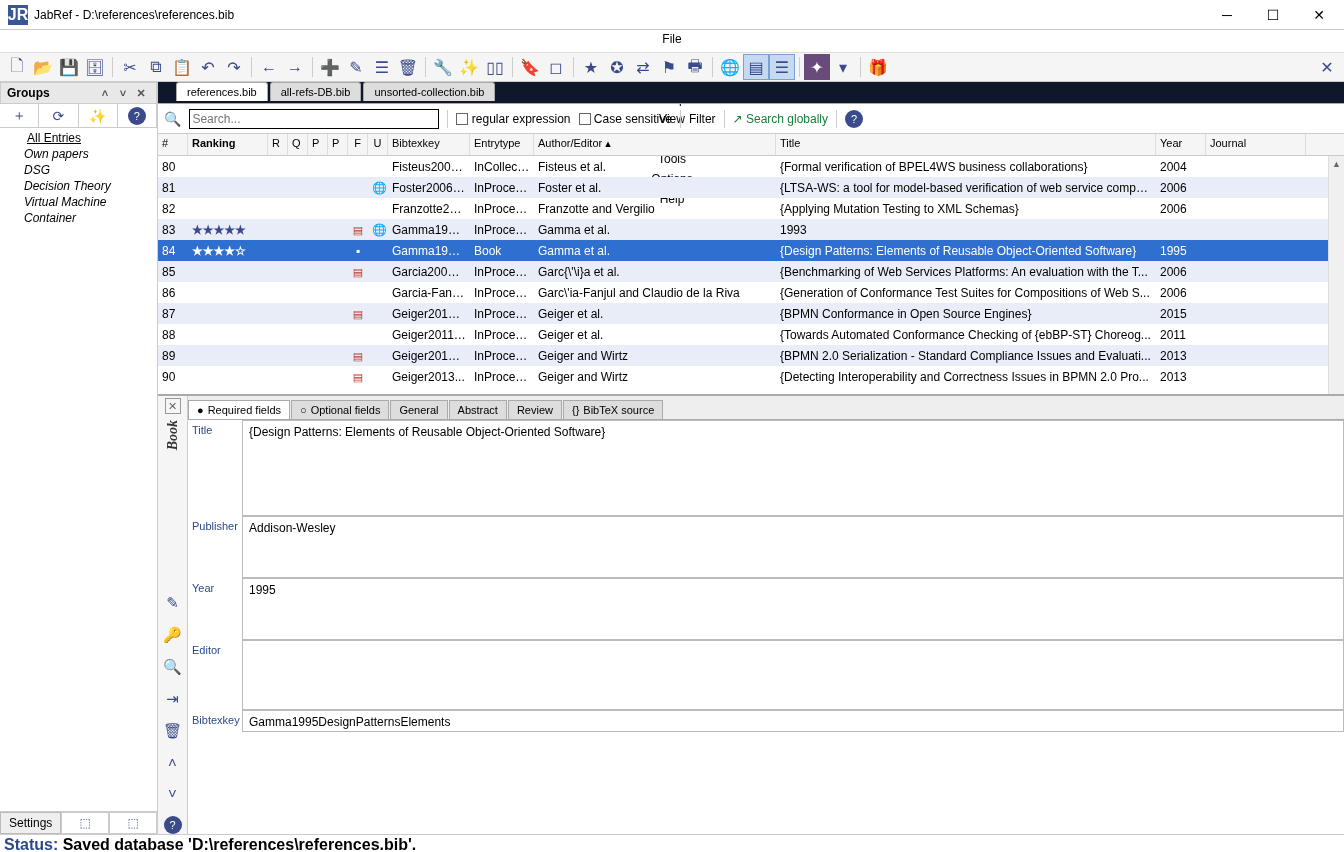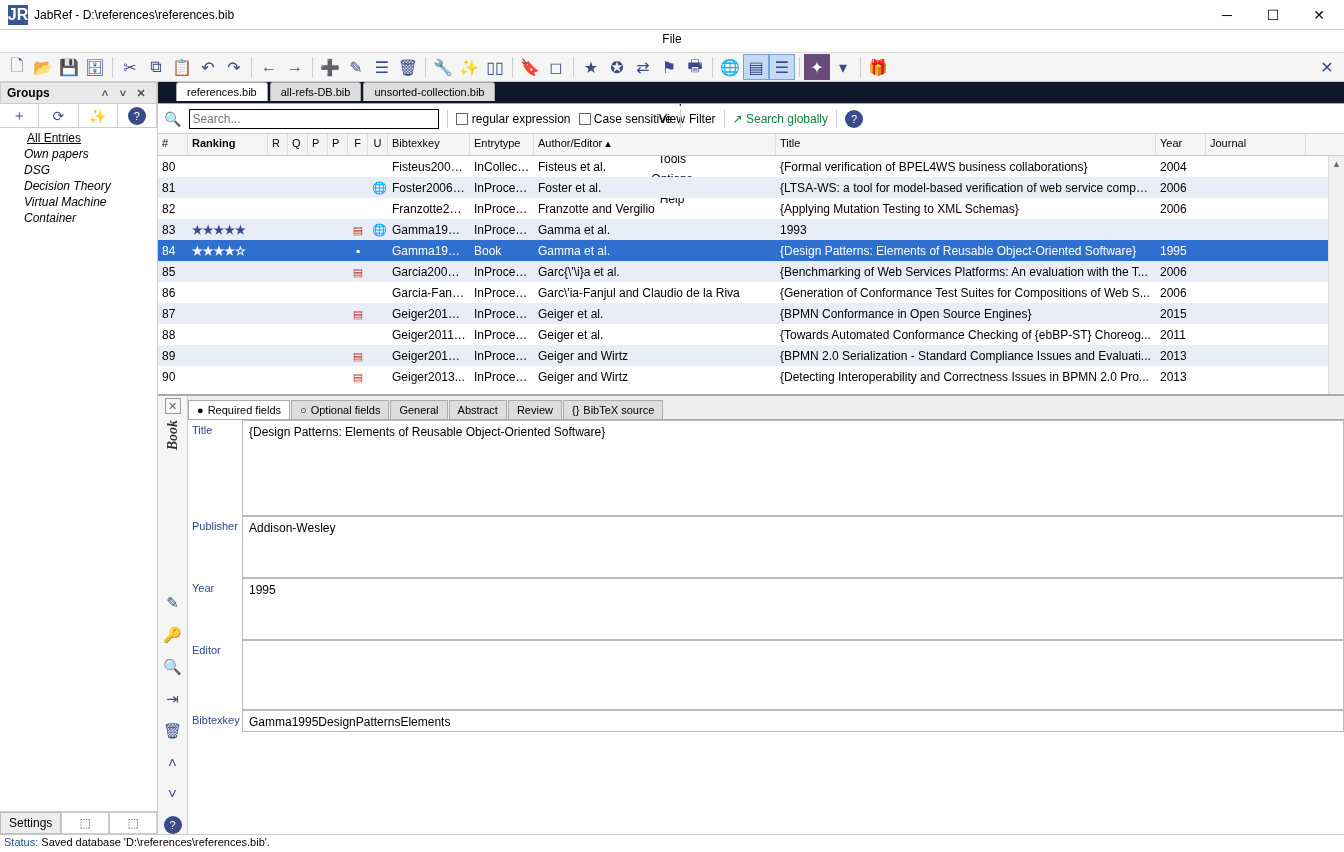--- a/index.html
+++ b/index.html
@@ -100,21 +100,21 @@
 .editor-fields { flex: 1; overflow: auto; }
 .field-row { display: flex; }
 .field-label { width: 54px; padding: 4px 4px; color: #2a4a8a; font-size: 11px; text-align: left; }
 .field-input { flex: 1; border: 1px solid #bbb; padding: 4px 6px; font-size: 12px; background: #fff; }
 .field-input.tall { height: 96px; }
 .field-input.med { height: 62px; }
 .field-input.short { height: 70px; }
 .field-input.single { height: 22px; }
 
 
-.statusbar { height: 18px; padding: 1px 4px; border-top: 1px solid #ccc; font-size: 11px; }
+.statusbar { height: 18px; padding: 1px 4px; border-top: 1px solid #ccc; font-size: 16px; font-weight: bold; }
 .statusbar .st-label { color: #2a4a8a; }
 </style>
 </head>
 <body>
 
 <div class="titlebar">
   <div class="app-icon">JR</div>
   <div class="title-text">JabRef - D:\references\references.bib</div>
   <div class="win-btn">─</div>
   <div class="win-btn">☐</div>

